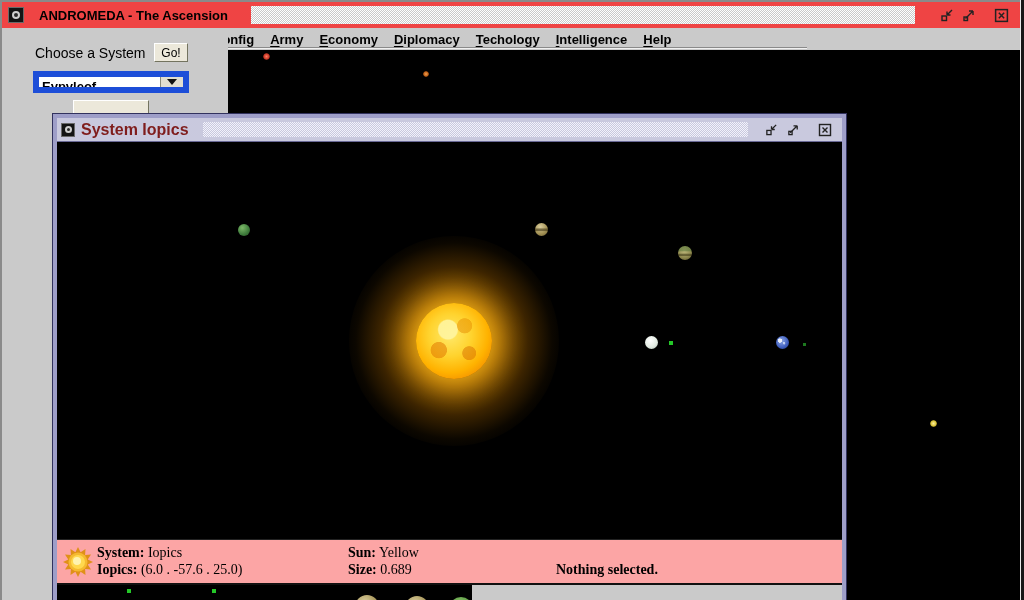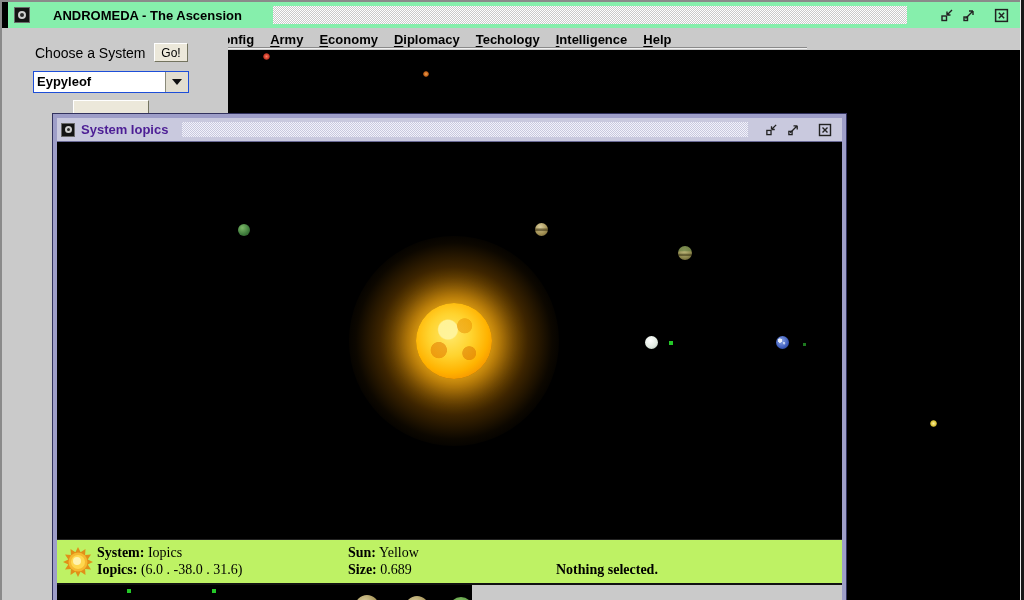--- a/index.html
+++ b/index.html
@@ -5,22 +5,22 @@
   * { margin:0; padding:0; box-sizing:border-box; }
   body { background:#000; }
   .screen { position:relative; width:1024px; height:600px; background:#000; overflow:hidden;
             font-family:"Liberation Sans",sans-serif; color:#000; }
   .frame-top { position:absolute; left:0; top:0; width:100%; height:2px; background:#8a8a8a; z-index:20; }
   .frame-left { position:absolute; left:0; top:0; width:2px; height:100%; background:#8a8a8a; z-index:20; }
   .frame-right { position:absolute; right:0; top:0; width:4px; height:100%; background:#161616; z-index:20;
                  border-left:1px solid #e8e8e8; }
 
   
-  .titlebar { position:absolute; left:8px; top:2px; right:4px; height:26px; background:#86efac;
-              display:flex; align-items:center; gap:23px; padding:0 6px; }
+  .titlebar { position:absolute; left:2px; top:2px; right:4px; height:26px; background:#ef4444;
+              display:flex; align-items:center; gap:15px; padding:0 6px; }
   .app-icon { width:16px; height:16px; background:#141414; border:1px solid #6a6a6a;
               display:flex; align-items:center; justify-content:center; flex:none; }
   .app-icon i { display:block; width:8px; height:8px; border:2px solid #cfcfcf; border-radius:50%;
                 background:#2a2a2a; }
   .win-title { font-weight:bold; font-size:13px; white-space:nowrap; }
   .dither { flex:1; align-self:stretch; margin:4px 8px;
             background-image:conic-gradient(#ffffff 0 25%, #cacaca 25% 50%, #ffffff 50% 75%, #cacaca 75%);
             background-size:2px 2px; }
   .dither.lav { background-image:conic-gradient(#f2f2fb 0 25%, #c9c9de 25% 50%, #f2f2fb 50% 75%, #c9c9de 75%); }
   .winbtns { display:flex; align-items:center; gap:4px; padding-right:4px; }
@@ -38,41 +38,41 @@
                     box-shadow:0 1px 0 #f0f0f0; }
 
   
   .left-panel { position:absolute; left:2px; top:28px; width:226px; height:572px; background:#cacaca; z-index:2; }
   .chooser-label { position:absolute; left:33px; top:17px; font-size:14px; }
   .btn { background:#ece8da; border-top:1px solid #ffffff; border-left:1px solid #ffffff;
          border-right:1px solid #73735f; border-bottom:1px solid #73735f;
          font-size:12px; cursor:pointer; font-family:"Liberation Sans",sans-serif; }
   .go-btn { position:absolute; left:152px; top:15px; width:34px; height:19px; }
   .combo { position:absolute; left:31px; top:43px; width:156px; height:22px; display:flex;
-           border:1px solid #1d4ed8; background:#fff; cursor:pointer; }
+           border:6px solid #1d4ed8; background:#fff; cursor:pointer; }
   .combo-value { flex:1; font-weight:bold; font-size:13px; padding:2px 3px; white-space:nowrap; overflow:hidden; }
   .combo-btn { width:23px; background:#e2ded0; border-left:1px solid #8a8a7a;
                display:flex; align-items:center; justify-content:center; }
   .combo-arrow { width:0; height:0; border-left:5px solid transparent; border-right:5px solid transparent;
                  border-top:6px solid #111; }
   .clipped-btn { position:absolute; left:71px; top:72px; width:76px; height:22px; }
 
   
   .main-space { position:absolute; left:228px; top:50px; width:792px; height:550px; background:#000; z-index:0; }
 
   
   .inner-window { position:absolute; left:52px; top:113px; width:795px; height:520px;
                   background:#9e9ec8; border:1px solid #32325e; padding:4px; z-index:10; }
   .inner-titlebar { height:24px; background:#c9c9de; display:flex; align-items:center; gap:6px;
                     padding:0 4px; border-bottom:1px solid #6a6a96; }
   .inner-titlebar .app-icon { width:14px; height:14px; }
   .inner-titlebar .app-icon i { width:7px; height:7px; border-width:2px; }
-  .inner-titlebar .win-title { font-size:13px; color:#4c1d95; }
+  .inner-titlebar .win-title { font-size:16px; color:#7f1d1d; }
   .inner-space { position:relative; height:397px; background:#000; overflow:hidden; }
-  .inner-status { position:relative; height:44px; background:#bef264; border-top:1px solid #222;
+  .inner-status { position:relative; height:44px; background:#fca5a5; border-top:1px solid #222;
                   font-family:"Liberation Serif",serif; font-size:14px; }
   .stat-col { position:absolute; top:4px; line-height:17px; white-space:nowrap; }
   .stat-col b { font-weight:bold; }
   .col1 { left:40px; } .col2 { left:254px;margin-left:37px; }
   .selection-msg { position:absolute; left:499px; top:22px; font-weight:bold; }
   .status-sun { position:absolute; left:6px; top:6px; }
   .planet-strip { position:relative; height:60px; background:#cacaca; border-top:2px solid #111; overflow:hidden; }
   .strip-black { position:absolute; left:0; top:0; width:415px; height:100%; background:#000; overflow:hidden; }
 
   
@@ -219,21 +219,21 @@
         <circle cx="15" cy="16" r="7" fill="#ffd84e"></circle>
         <circle cx="14" cy="15" r="4" fill="#fff3b0"></circle>
       </svg>
       <div class="stat-col col1">
         <div>
           <b>System:</b>
           <span>Iopics</span>
         </div>
         <div>
           <b>Iopics:</b>
-          <span>(6.0 . -38.0 . 31.6)</span>
+          <span>(6.0 . -57.6 . 25.0)</span>
         </div>
       </div>
       <div class="stat-col col2">
         <div>
           <b>Sun:</b>
           <span>Yellow</span>
         </div>
         <div>
           <b>Size:</b>
           <span>0.689</span>

